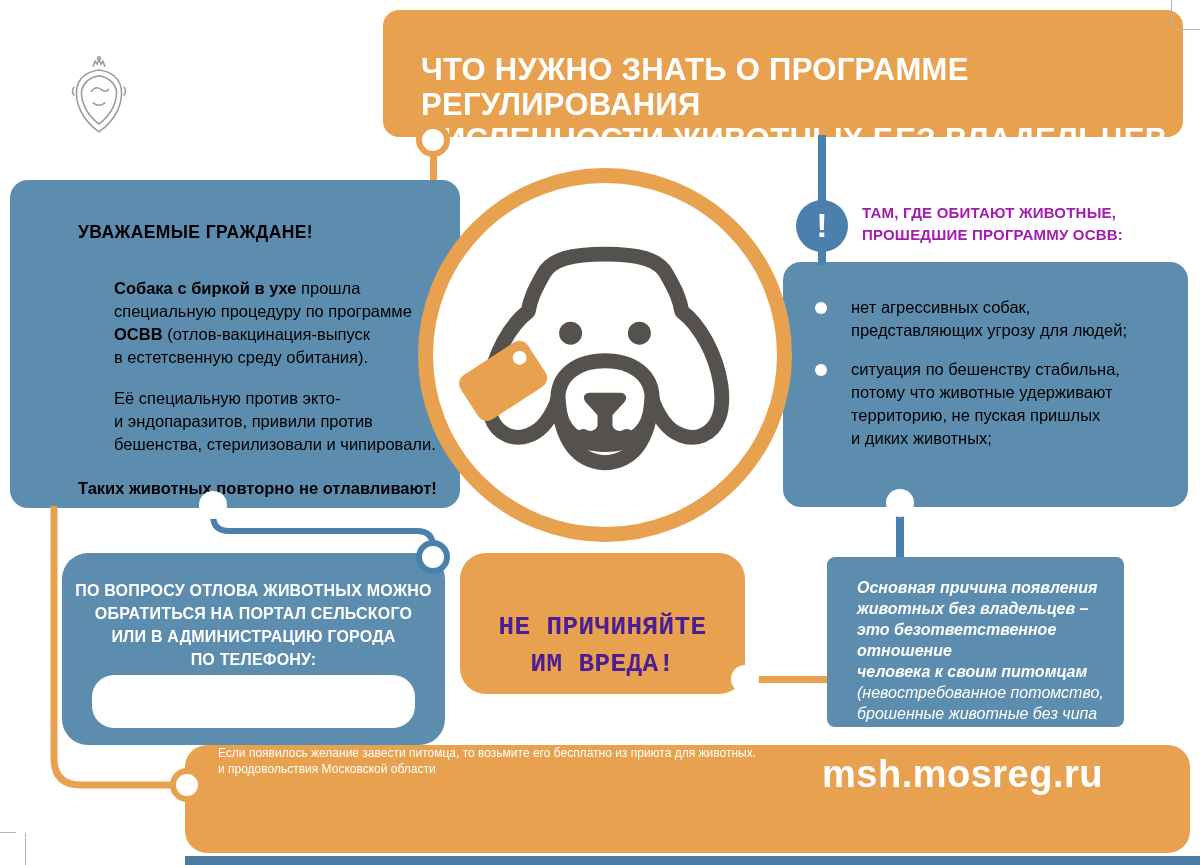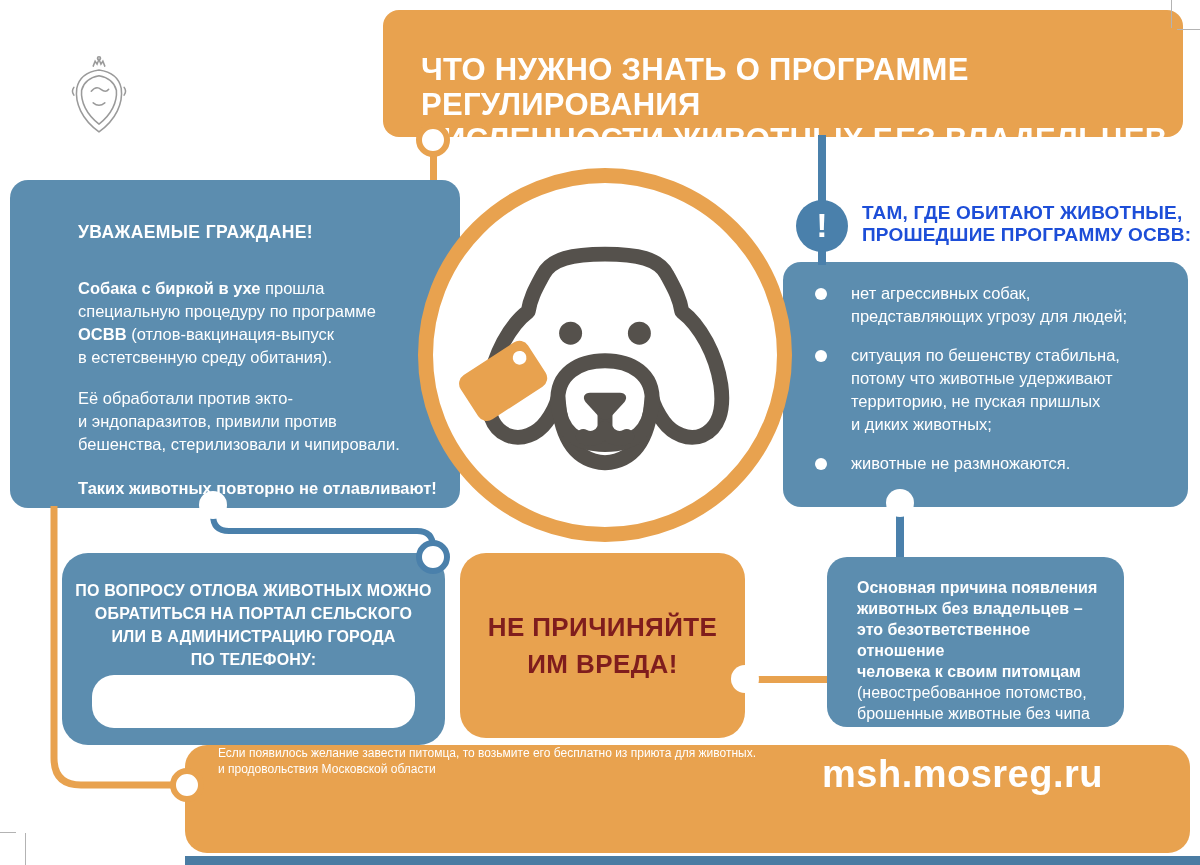--- a/index.html
+++ b/index.html
@@ -16,48 +16,48 @@
   
   .vline{width:7px;background:#E8A24F;}
   .vline-blue{width:8px;background:#4A80AB;}
   .hline{height:7px;background:#E8A24F;}
   .node{border-radius:50%;background:#fff;z-index:6;}
   .node-ring-orange{width:22px;height:22px;border:6px solid #E8A24F;}
   .node-ring-blue{width:22px;height:22px;border:6px solid #4A80AB;}
   .node-solid{width:28px;height:28px;}
   .conn-svg{z-index:2;}
   
-  .bluebox{background:#5C8DAF;border-radius:18px;z-index:1;color:#ffffff;}
+  .bluebox{background:#5C8DAF;border-radius:18px;z-index:1;color:#000000;}
   .citizens{left:10px;top:180px;width:450px;height:328px;}
   .citizens-inner{position:absolute;left:68px;top:42px;width:360px;}
   .cit-heading{font-size:17.5px;font-weight:700;letter-spacing:.4px;margin-bottom:34px;}
-  .cit-par{font-size:16.5px;line-height:23px;margin-bottom:18px;font-weight:400;}
+  .cit-par{font-size:16.5px;line-height:23px;margin-bottom:18px;font-weight:400;margin-left:36px;}
   .cit-par b{font-weight:700;}
   .cit-last{font-size:16.5px;font-weight:700;margin-top:23px;}
   .osvv-box{left:783px;top:262px;width:405px;height:245px;}
-  .osvv-inner{position:absolute;left:32px;top:20px;width:350px;}
+  .osvv-inner{position:absolute;left:32px;top:34px;width:350px;}
   .bullet-row{display:flex;margin-bottom:16px;}
   .bullet-dot{width:12px;height:12px;border-radius:50%;background:#fff;margin:6px 24px 0 0;flex:none;}
   .bullet-text{font-size:16.5px;line-height:23px;}
   
   .excl-circle{left:796px;top:200px;width:52px;height:52px;border-radius:50%;background:#4A80AB;
                color:#fff;font-weight:700;font-size:34px;text-align:center;line-height:50px;z-index:5;}
-  .osvv-heading{left:862px;top:202px;color:#1d4ed8;font-weight:700;font-size:19px;line-height:22px;letter-spacing:.2px;}
+  .osvv-heading{left:862px;top:202px;color:#a21caf;font-weight:700;font-size:15px;line-height:22px;letter-spacing:.2px;}
   
   .dog-circle{left:418px;top:168px;width:374px;height:374px;border-radius:50%;background:#fff;
               border:15px solid #E8A24F;box-sizing:border-box;z-index:3;}
   
   .phone-box{left:62px;top:553px;width:383px;height:192px;background:#5C8DAF;border-radius:26px;z-index:2;color:#fff;}
   .phone-lines{position:absolute;left:0;top:26px;width:100%;text-align:center;
                font-size:16px;font-weight:700;line-height:23px;letter-spacing:.2px;}
   .phone-field{position:absolute;left:30px;top:122px;width:323px;height:53px;background:#fff;border-radius:22px;}
-  .harm-box{left:460px;top:553px;width:285px;height:185px;background:#E8A24F;border-radius:26px;z-index:2;color:#7f1d1d;}
+  .harm-box{left:460px;top:553px;width:285px;height:141px;background:#E8A24F;border-radius:26px;z-index:2;color:#4c1d95;font-family:Liberation Mono, monospace;}
   .harm-lines{position:absolute;left:0;top:56px;width:100%;text-align:center;
               font-size:26px;font-weight:700;line-height:37px;letter-spacing:.4px;}
-  .cause-box{left:827px;top:557px;width:297px;height:170px;background:#5C8DAF;border-radius:20px;z-index:3;color:#fff;}
+  .cause-box{left:827px;top:557px;width:297px;height:170px;background:#5C8DAF;border-radius:8px;z-index:3;color:#fff;font-style:italic;}
   .cause-inner{position:absolute;left:30px;top:20px;width:252px;font-size:16px;line-height:21px;}
   .cause-bold{font-weight:700;}
   
   .footer-bar{left:185px;top:745px;width:1005px;height:108px;background:#E8A24F;border-radius:22px;z-index:1;color:#fff;}
   .footer-text{position:absolute;left:33px;top:0;font-size:12px;line-height:16px;font-weight:400;}
   .footer-url{position:absolute;left:637px;top:8px;font-size:38px;font-weight:700;letter-spacing:.5px;}
   .bottom-strip{left:185px;top:856px;width:1015px;height:9px;background:#4A7CA3;}
   .crop{background:#b3b3b3;z-index:7;}
 </style>
 </head>
@@ -95,21 +95,21 @@
   <div class="abs bluebox citizens">
     <div class="citizens-inner">
       <div class="cit-heading">УВАЖАЕМЫЕ ГРАЖДАНЕ!</div>
       <div class="cit-par">
         <div><b>Собака с биркой в ухе</b><span> прошла</span></div>
         <div>специальную процедуру по программе</div>
         <div><b>ОСВВ</b><span> (отлов-вакцинация-выпуск</span></div>
         <div>в естетсвенную среду обитания).</div>
       </div>
       <div class="cit-par">
-        <div>Её обработали против экто-</div>
+        <div>Её специальную против экто-</div>
         <div>и эндопаразитов, привили против</div>
         <div>бешенства, стерилизовали и чипировали.</div>
       </div>
       <div class="cit-last">Таких животных повторно не отлавливают!</div>
     </div>
   </div>
 
   <div class="abs excl-circle">
     <span>!</span>
   </div>
@@ -127,26 +127,20 @@
           <div>представляющих угрозу для людей;</div>
         </div>
       </div>
       <div class="bullet-row">
         <div class="bullet-dot"></div>
         <div class="bullet-text">
           <div>ситуация по бешенству стабильна,</div>
           <div>потому что животные удерживают</div>
           <div>территорию, не пуская пришлых</div>
           <div>и диких животных;</div>
-        </div>
-      </div>
-      <div class="bullet-row">
-        <div class="bullet-dot"></div>
-        <div class="bullet-text">
-          <div>животные не размножаются.</div>
         </div>
       </div>
     </div>
   </div>
 
   <div class="abs dog-circle">
     <svg viewBox="0 0 300 300" width="344" height="344">
       <g fill="none" stroke="#55514C" stroke-width="13" stroke-linecap="round" stroke-linejoin="round">
         <path d="M150,62 C122,62 103,66 96,80 C89,93 85,100 83,112
                  C67,124 53,150 49,176 C46,198 51,214 65,220 C77,225 91,219 99,208

